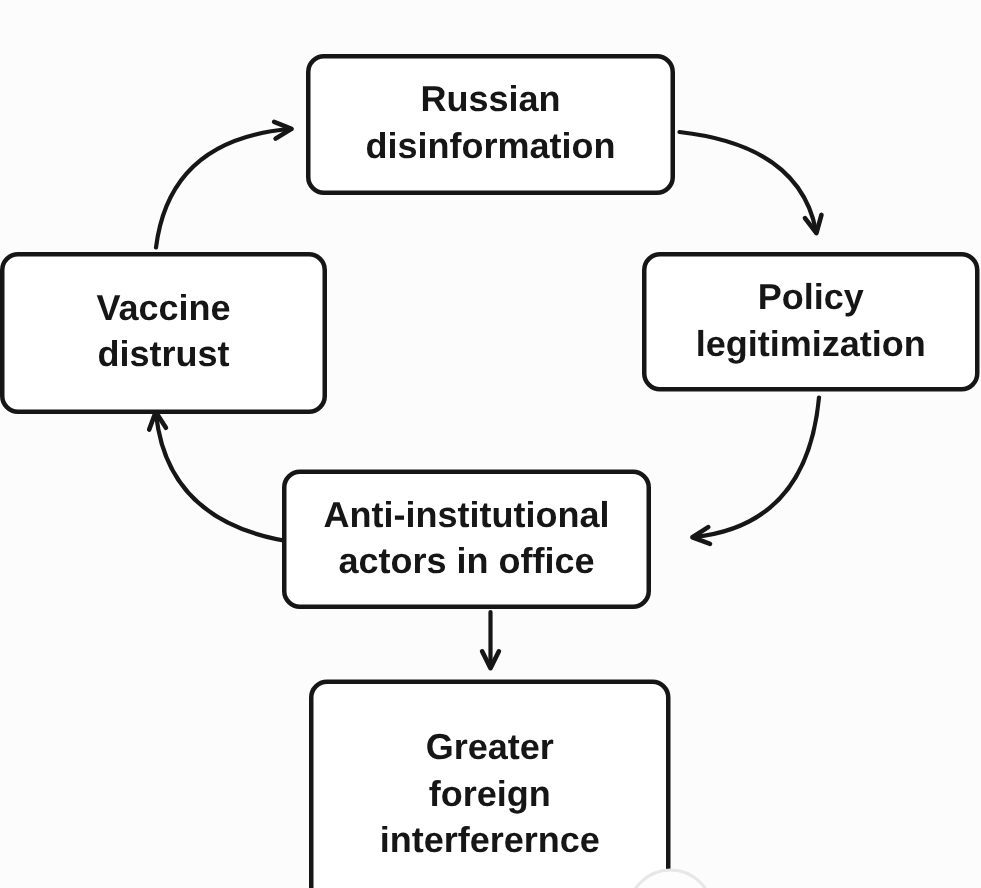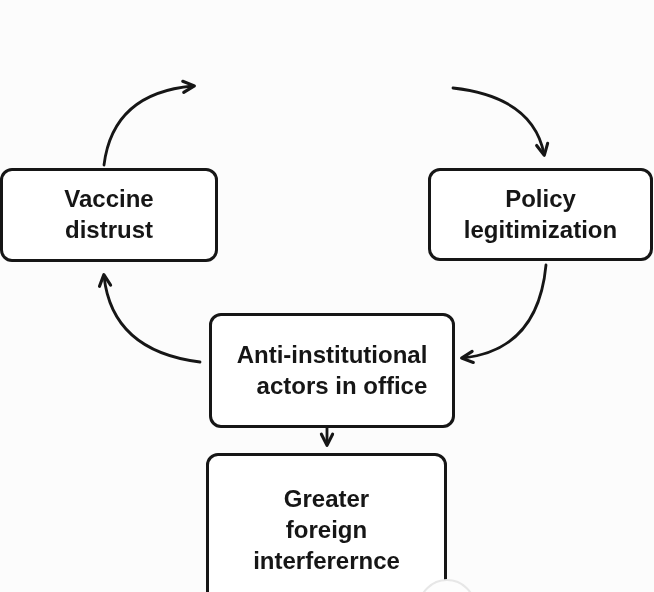--- a/index.html
+++ b/index.html
@@ -33,23 +33,23 @@
     align-items: center;
     justify-content: center;
     text-align: center;
     color: #161616;
     font-weight: 700;
     font-size: 24px;
     line-height: 1.29;
     white-space: pre-line;
   }
   #node-russian   { left: 204px; top: 36px;  width: 246px; height: 94px; }
-  #node-vaccine   { left: 0px;   top: 168px; width: 218px; height: 94px; }
+  #node-vaccine   { left: 0px;   top: 168px; width: 218px; height: 108px; }
   #node-policy    { left: 428px; top: 168px; width: 225px; height: 93px; justify-content: center; }
-  #node-anti      { left: 209px; top: 313px; width: 246px; height: 115px; text-align: right; }
+  #node-anti      { left: 188px; top: 313px; width: 246px; height: 93px; }
   #node-greater   { left: 206px; top: 453px; width: 241px; height: 155px; }
   .ghost-circle {
     position: absolute;
     left: 418px;
     top: 579px;
     width: 58px;
     height: 58px;
     border-radius: 50%;
     border: 2px solid #e7e7e7;
     background: #fdfdfd;
@@ -69,20 +69,24 @@
     </defs>
     <g fill="none" stroke="#161616" stroke-width="2.8" stroke-linecap="round">
       <path d="M 104 165 Q 113 93 193 86" marker-end="url(#ah)"></path>
       <path d="M 453 88 Q 533 97 544 154" marker-end="url(#ah)"></path>
       <path d="M 546 265 Q 538 350 463 358" marker-end="url(#ah)"></path>
       <path d="M 200 362 Q 112 351 104 276" marker-end="url(#ah)"></path>
       <path d="M 327 408 L 327 444" marker-end="url(#ah)"></path>
     </g>
   </svg>
 
+  <div class="node" id="node-russian">
+    <span>Russian
+disinformation</span>
+  </div>
 
   <div class="node" id="node-vaccine">
     <span>Vaccine
 distrust</span>
   </div>
 
   <div class="node" id="node-policy">
     <span>Policy
 legitimization</span>
   </div>

